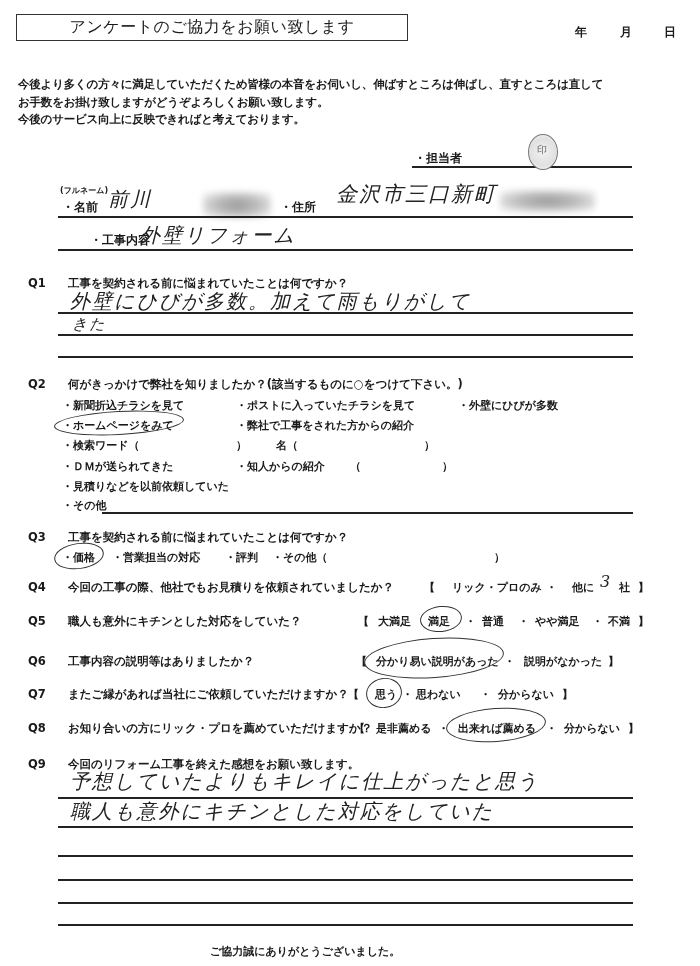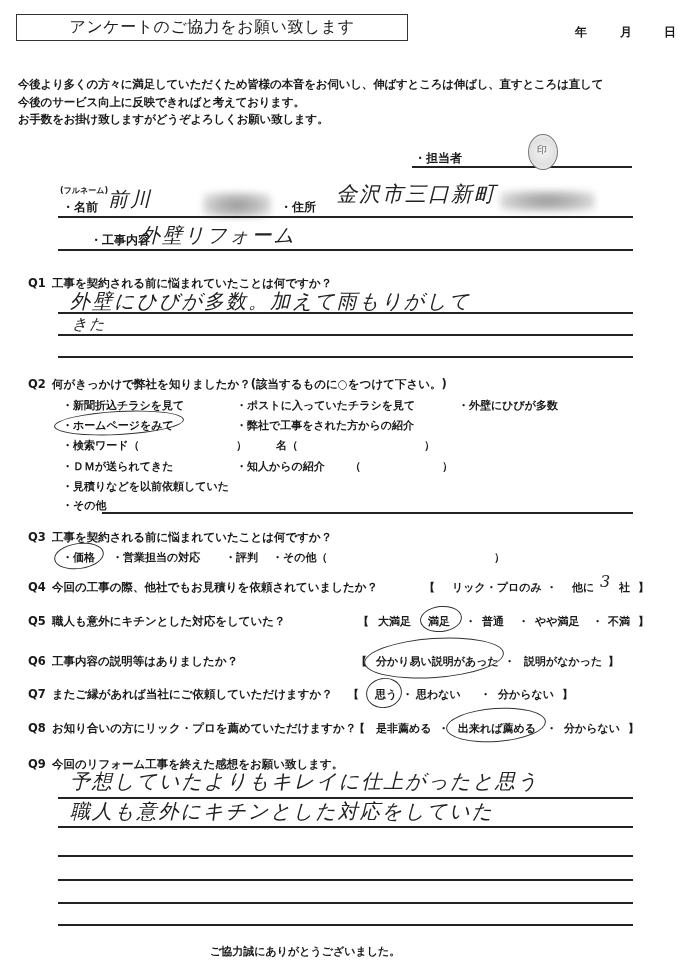--- a/index.html
+++ b/index.html
@@ -7,42 +7,42 @@
   body { position: relative; font-family: "DejaVu Sans", "Liberation Sans", sans-serif; color: #1a1a1a; }
   .title-box { position: absolute; left: 16px; top: 14px; width: 392px; height: 27px; border: 1.5px solid #333; display: flex; align-items: center; justify-content: center; font-size: 16px; letter-spacing: 0.5px; }
   .date-label { position: absolute; top: 24px; font-size: 12px; font-weight: bold; }
   .intro { position: absolute; left: 18px; font-size: 11.5px; font-weight: bold; line-height: 17.5px; letter-spacing: -0.2px; }
   .hline { position: absolute; height: 1.5px; background: #222; }
   .label { position: absolute; font-size: 12px; font-weight: bold; }
   .small-label { position: absolute; font-size: 8px; font-weight: bold; }
   .hand { position: absolute; font-family: "DejaVu Serif", "Liberation Serif", serif; font-size: 20px; color: #222; font-style: italic; letter-spacing: 2px; white-space: nowrap; }
   .blur { position: absolute; background: radial-gradient(ellipse at center, #9a9a9a 0%, #bdbdbd 45%, #e6e6e6 80%, rgba(255,255,255,0) 100%); filter: blur(3px); }
   .qnum { position: absolute; left: 28px; font-size: 11.5px; font-weight: bold; }
-  .qtext { position: absolute; left: 52px; font-size: 11.5px; font-weight: bold; }
+  .qtext { position: absolute; left: 68px; font-size: 11.5px; font-weight: bold; }
   .opt { position: absolute; font-size: 11px; font-weight: bold; }
   .bracket { position: absolute; font-size: 11px; font-weight: bold; }
   .circle { position: absolute; border: 1.3px solid #333; border-radius: 50%; }
   .stamp { position: absolute; left: 528px; top: 134px; width: 30px; height: 36px; border: 1px solid #777; border-radius: 50%; background: radial-gradient(circle, #f2f2f2 0%, #e0e0e0 60%, #ffffff 100%); }
   .stamp span { position:absolute; left: 8px; top: 8px; font-size: 10px; color: #666; }
   .footer { position: absolute; left: 210px; top: 944px; font-size: 11px; font-weight: bold; }
 </style>
 </head>
 <body>
 
 <div class="title-box">
   <span>アンケートのご協力をお願い致します</span>
 </div>
 <span class="date-label" style="left:575px;">年</span>
 <span class="date-label" style="left:620px;">月</span>
 <span class="date-label" style="left:664px;">日</span>
 
 <div class="intro" style="top:76px;">
   <div>今後より多くの方々に満足していただくため皆様の本音をお伺いし、伸ばすところは伸ばし、直すところは直して</div>
+  <div>お手数をお掛け致しますがどうぞよろしくお願い致します。</div>
   <div>今後のサービス向上に反映できればと考えております。</div>
-  <div>お手数をお掛け致しますがどうぞよろしくお願い致します。</div>
 </div>
 
 <span class="label" style="left:414px; top:150px;">・担当者</span>
 <div class="hline" style="left:412px; top:166px; width:220px;"></div>
 <div class="stamp">
     <span>印</span>
   </div>
 
 <span class="small-label" style="left:60px; top:185px;">(フルネーム)</span>
 <span class="label" style="left:62px; top:199px;">・名前</span>

